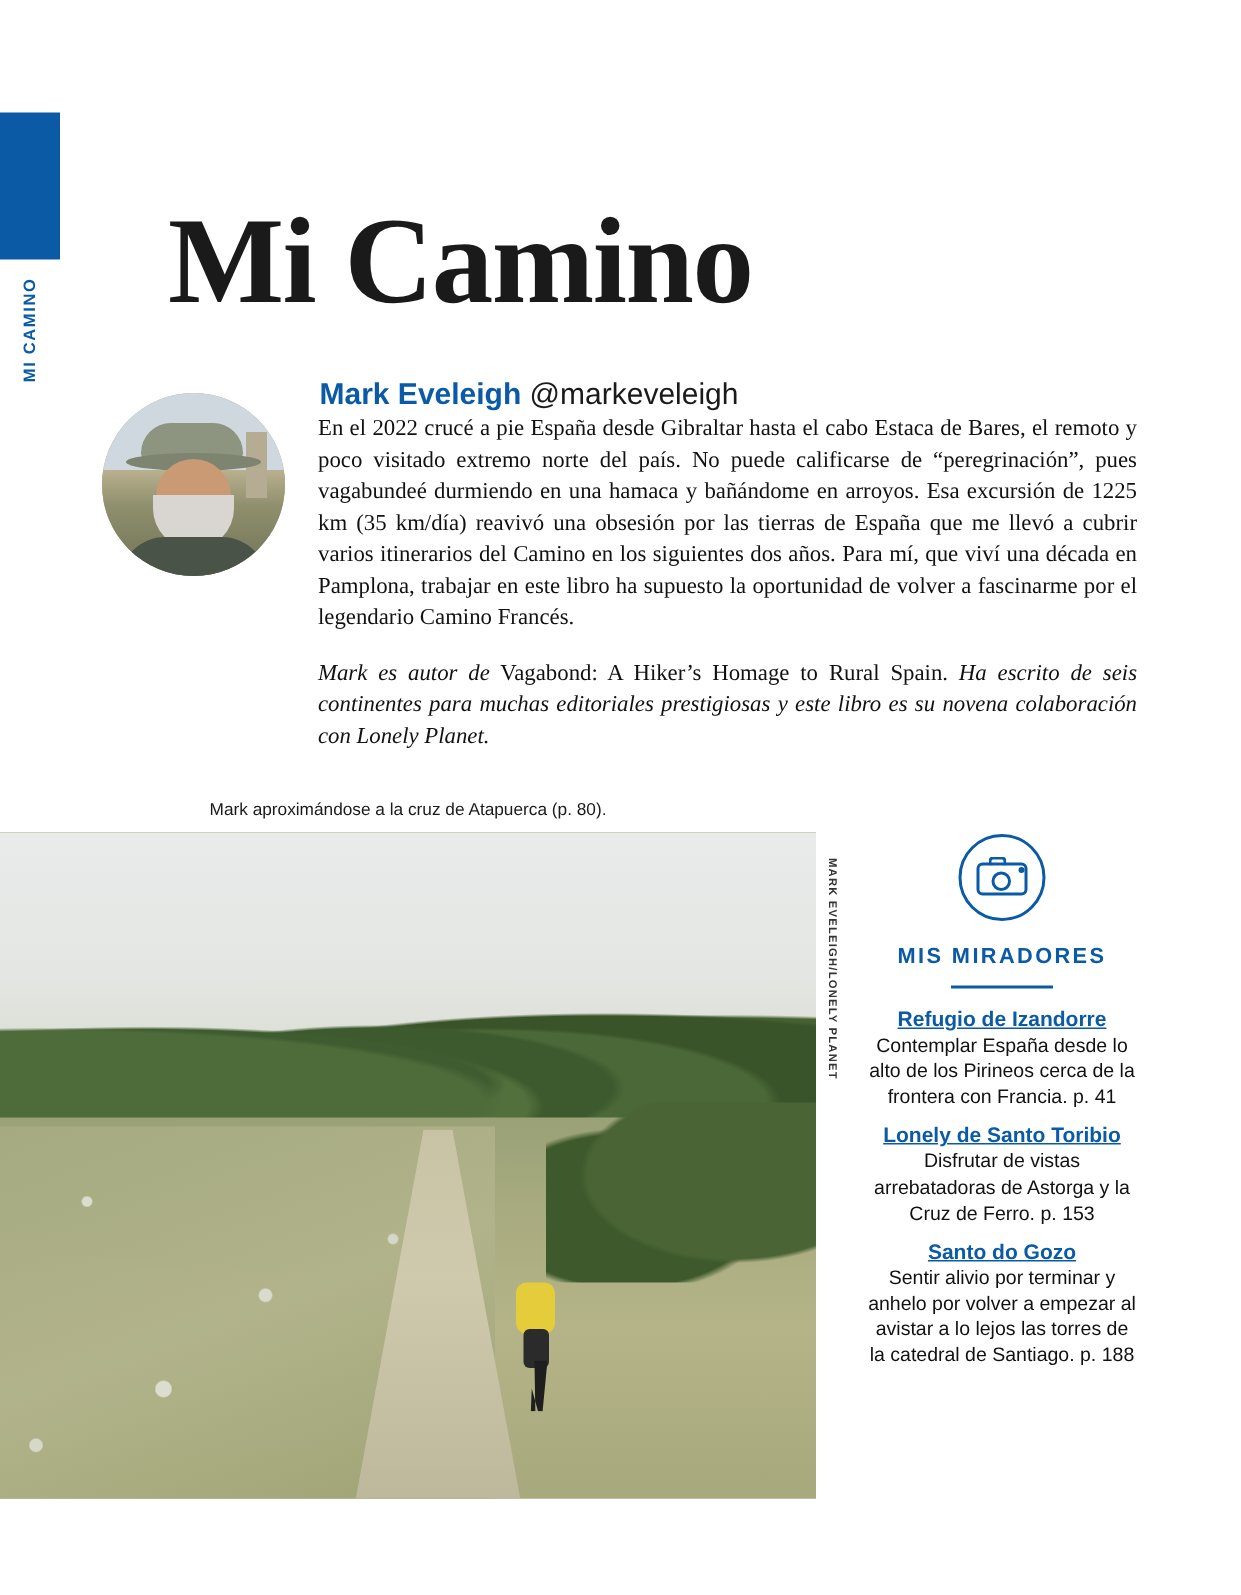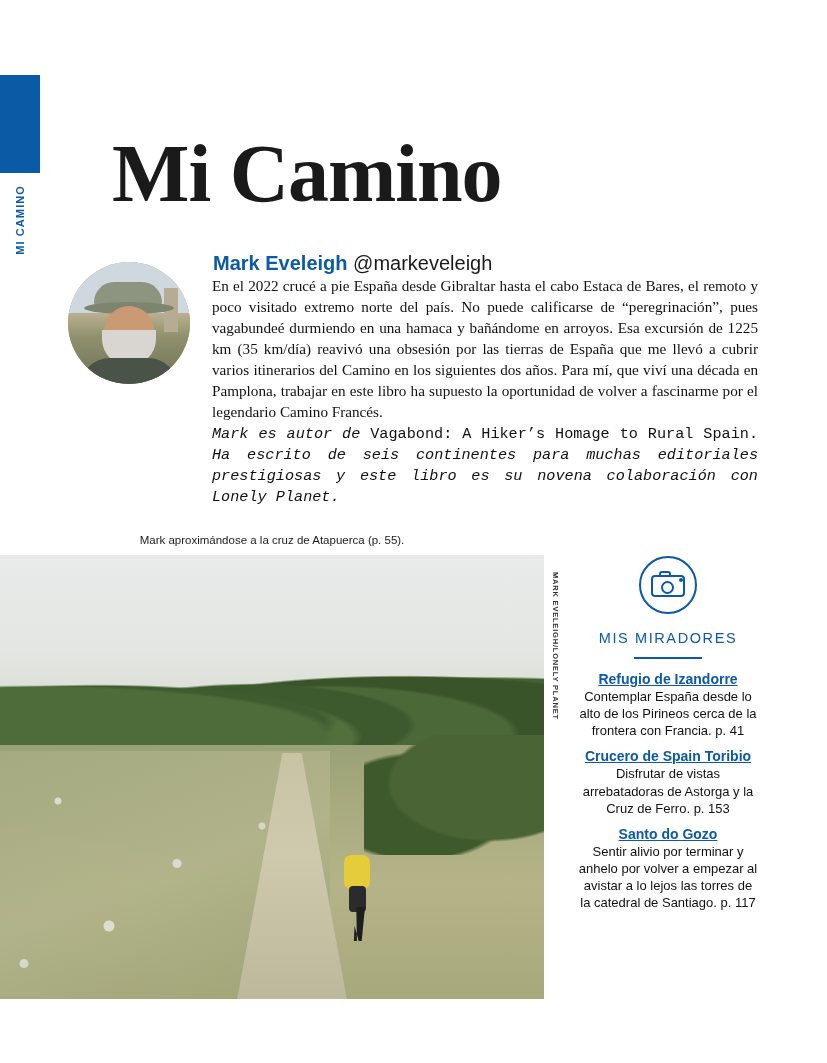--- a/index.html
+++ b/index.html
@@ -148,21 +148,21 @@
     left: 212px;
     top: 276px;
     width: 546px;
     font-family: "Liberation Serif", serif;
     font-size: 15.2px;
     line-height: 1.38;
     color: #111111;
     text-align: justify;
   }
   .bio p { margin: 0; }
-  .bio .credits { margin-top: 1px; font-family: Liberation Mono, monospace; }
+  .bio .credits { margin-top: 16px; }
   .bio .it { font-style: italic; }
 
   
   .photo-caption {
     position: absolute;
     left: 0;
     top: 534px;
     width: 544px;
     text-align: center;
     font-family: "Liberation Sans", sans-serif;
@@ -341,21 +341,21 @@
     position: absolute;
     right: 12px;
     top: 20px;
     width: 4px;
     height: 4px;
     background: #0b5aa5;
     border-radius: 50%;
   }
   .vp-title {
     font-family: "Liberation Sans", sans-serif;
-    font-weight: normal;
+    font-weight: bold;
     font-size: 14.5px;
     letter-spacing: 1.6px;
     color: #0b5aa5;
     line-height: 1.45;
   }
   .vp-rule {
     width: 68px;
     height: 2px;
     background: #0b5aa5;
     margin: 8px auto 12px auto;
@@ -401,21 +401,21 @@
   <span class="handle">@markeveleigh</span>
 </div>
 
 <div class="bio">
   <p>En el 2022 crucé a pie España desde Gibraltar hasta el cabo Estaca de Bares, el remoto y poco visitado extremo norte del país. No puede calificarse de “peregrinación”, pues vagabundeé durmiendo en una hamaca y bañándome en arroyos. Esa excursión de 1225 km (35 km/día) reavivó una obsesión por las tierras de España que me llevó a cubrir varios itinerarios del Camino en los siguientes dos años. Para mí, que viví una década en Pamplona, trabajar en este libro ha supuesto la oportunidad de volver a fascinarme por el legendario Camino Francés.</p>
   <p class="credits">
     <span class="it">Mark es autor de</span><span> Vagabond: A Hiker’s Homage to Rural Spain. </span><span class="it">Ha escrito de seis continentes para muchas editoriales prestigiosas y este libro es su novena colaboración con Lonely Planet.</span>
   </p>
 </div>
 
-<div class="photo-caption">Mark aproximándose a la cruz de Atapuerca (p. 55).</div>
+<div class="photo-caption">Mark aproximándose a la cruz de Atapuerca (p. 80).</div>
 
 <div class="photo">
   <div class="sky"></div>
   <div class="trees"></div>
   <div class="ground"></div>
   <div class="field-left"></div>
   <div class="shrub-r"></div>
   <div class="path"></div>
   <div class="hiker-pack"></div>
   <div class="hiker-body"></div>
@@ -435,20 +435,20 @@
   <div class="vp-title">
     <div>MIS MIRADORES</div>
   </div>
   <div class="vp-rule"></div>
 
   <div class="vp-item">
     <div class="vp-name">Refugio de Izandorre</div>
     <div class="vp-desc">Contemplar España desde lo alto de los Pirineos cerca de la frontera con Francia. p. 41</div>
   </div>
   <div class="vp-item">
-    <div class="vp-name">Crucero de Spain Toribio</div>
+    <div class="vp-name">Lonely de Santo Toribio</div>
     <div class="vp-desc">Disfrutar de vistas arrebatadoras de Astorga y la Cruz de Ferro. p. 153</div>
   </div>
   <div class="vp-item">
     <div class="vp-name">Santo do Gozo</div>
-    <div class="vp-desc">Sentir alivio por terminar y anhelo por volver a empezar al avistar a lo lejos las torres de la catedral de Santiago. p. 117</div>
+    <div class="vp-desc">Sentir alivio por terminar y anhelo por volver a empezar al avistar a lo lejos las torres de la catedral de Santiago. p. 188</div>
   </div>
 </div>
 
 </body></html>

